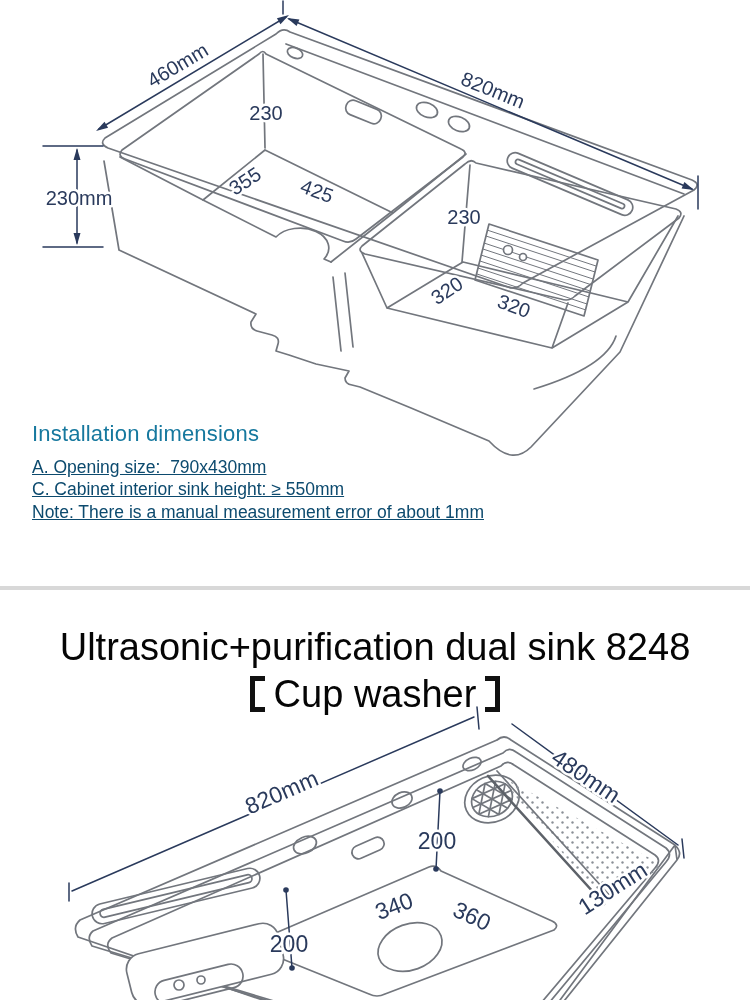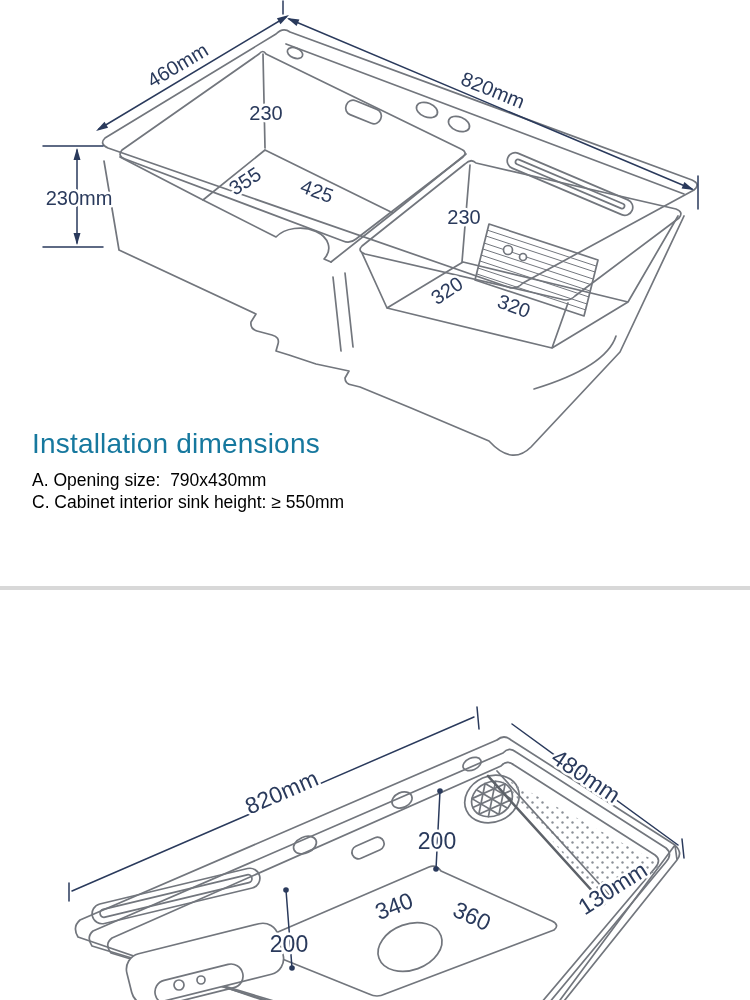--- a/index.html
+++ b/index.html
@@ -5,24 +5,24 @@
   html,body{margin:0;padding:0;background:#fff;}
   .canvas{
     position:relative;width:750px;height:1000px;background:#ffffff;overflow:hidden;
     font-family:"Liberation Sans", sans-serif;
   }
   .diagram{position:absolute;left:0;}
   #diagram-top{top:0;width:750px;height:470px;}
   #diagram-bottom{top:695px;width:750px;height:305px;}
   .install-block{position:absolute;left:32px;top:421px;width:640px;}
   .install-heading{
-    font-size:28px;color:#16789e;margin:7px 0 9px 0;font-weight:400;letter-spacing:0.2px;
+    font-size:22px;color:#16789e;margin:0 0 9px 0;font-weight:400;letter-spacing:0.2px;
   }
   .install-line{
-    font-size:17.5px;color:#000000;line-height:22.4px;white-space:pre-wrap;
+    font-size:17.5px;color:#0c4a6e;line-height:22.4px;white-space:pre-wrap;text-decoration:underline;
   }
   .section-divider{
     position:absolute;left:0;top:586px;width:750px;height:4px;background:#d8d8d8;
   }
   .title-block{
     position:absolute;left:0;top:624px;width:750px;text-align:center;color:#050505;
   }
   .title-line1{font-size:38px;line-height:46px;}
   .title-line2{font-size:38px;line-height:46px;margin-top:1px;display:flex;align-items:center;justify-content:center;}
   .bracket{display:inline-block;width:10px;height:26px;border:5px solid #111;}
@@ -114,24 +114,33 @@
       <text x="464" y="224">230</text>
       <text x="447" y="298" transform="rotate(-33 446 291)">320</text>
       <text x="514" y="313" transform="rotate(20 514 306)">320</text>
     </g>
   </svg>
 
   <div class="install-block">
     <h2 class="install-heading">Installation dimensions</h2>
     <div class="install-line">A. Opening size:  790x430mm</div>
     <div class="install-line">C. Cabinet interior sink height: ≥ 550mm</div>
+    <div class="install-line">Note: There is a manual measurement error of about 1mm</div>
   </div>
 
   <div class="section-divider"></div>
 
+  <div class="title-block">
+    <div class="title-line1">Ultrasonic+purification dual sink 8248</div>
+    <div class="title-line2">
+      <span class="bracket left"></span>
+      <span>Cup washer</span>
+      <span class="bracket right"></span>
+    </div>
+  </div>
 
   <svg id="diagram-bottom" class="diagram" viewBox="0 695 750 305" width="750" height="305">
     <defs>
       <pattern id="dots" width="10" height="10" patternUnits="userSpaceOnUse">
         <circle cx="2.5" cy="2.5" r="1.2" fill="#8a8f96"></circle>
         <circle cx="7.5" cy="7.5" r="1.2" fill="#8a8f96"></circle>
       </pattern>
     </defs>
 
     <g>

